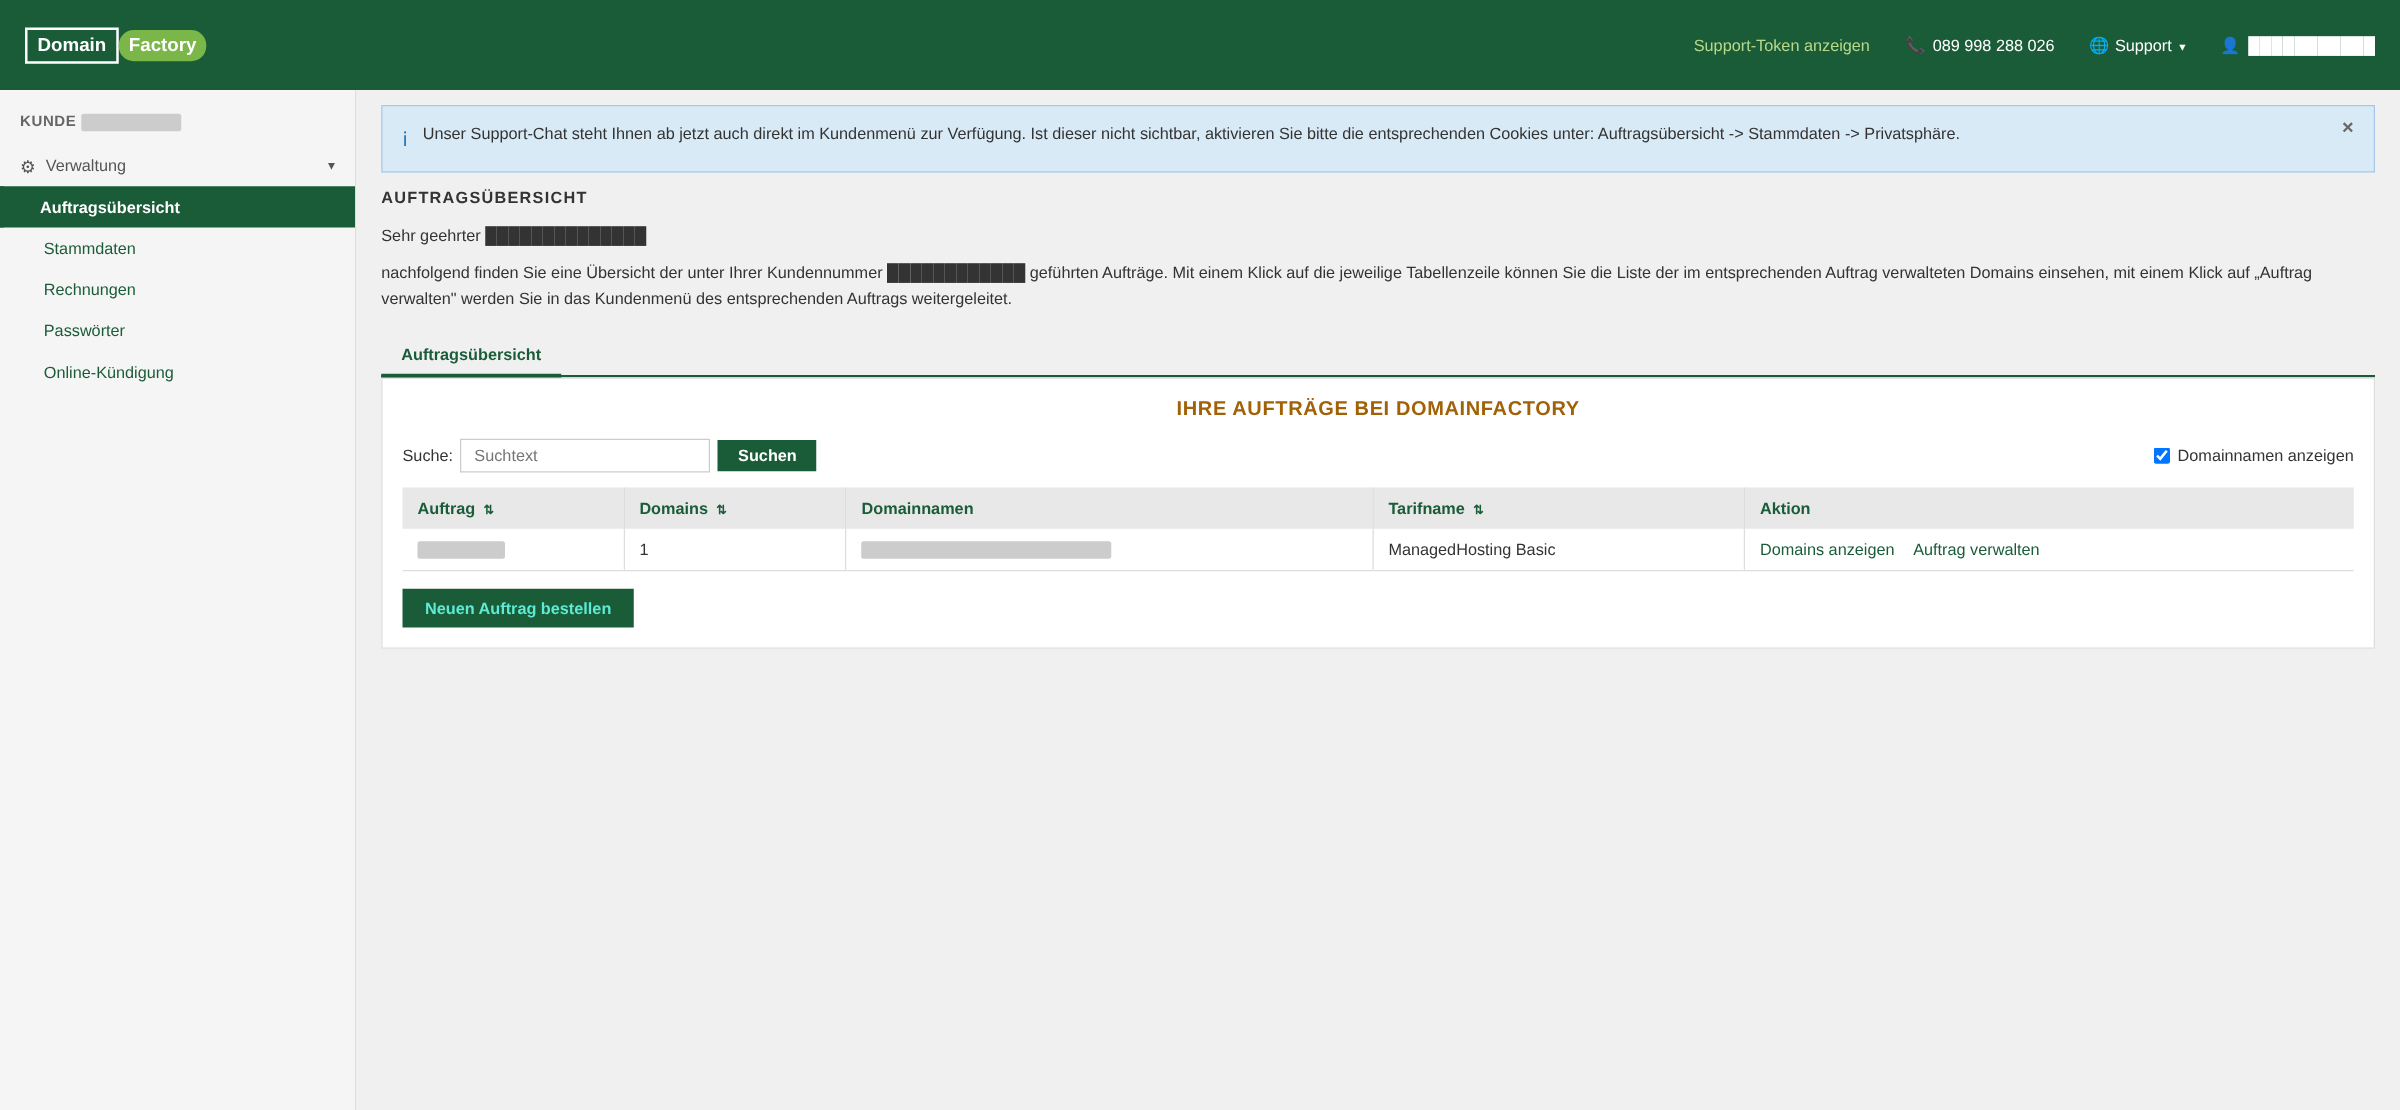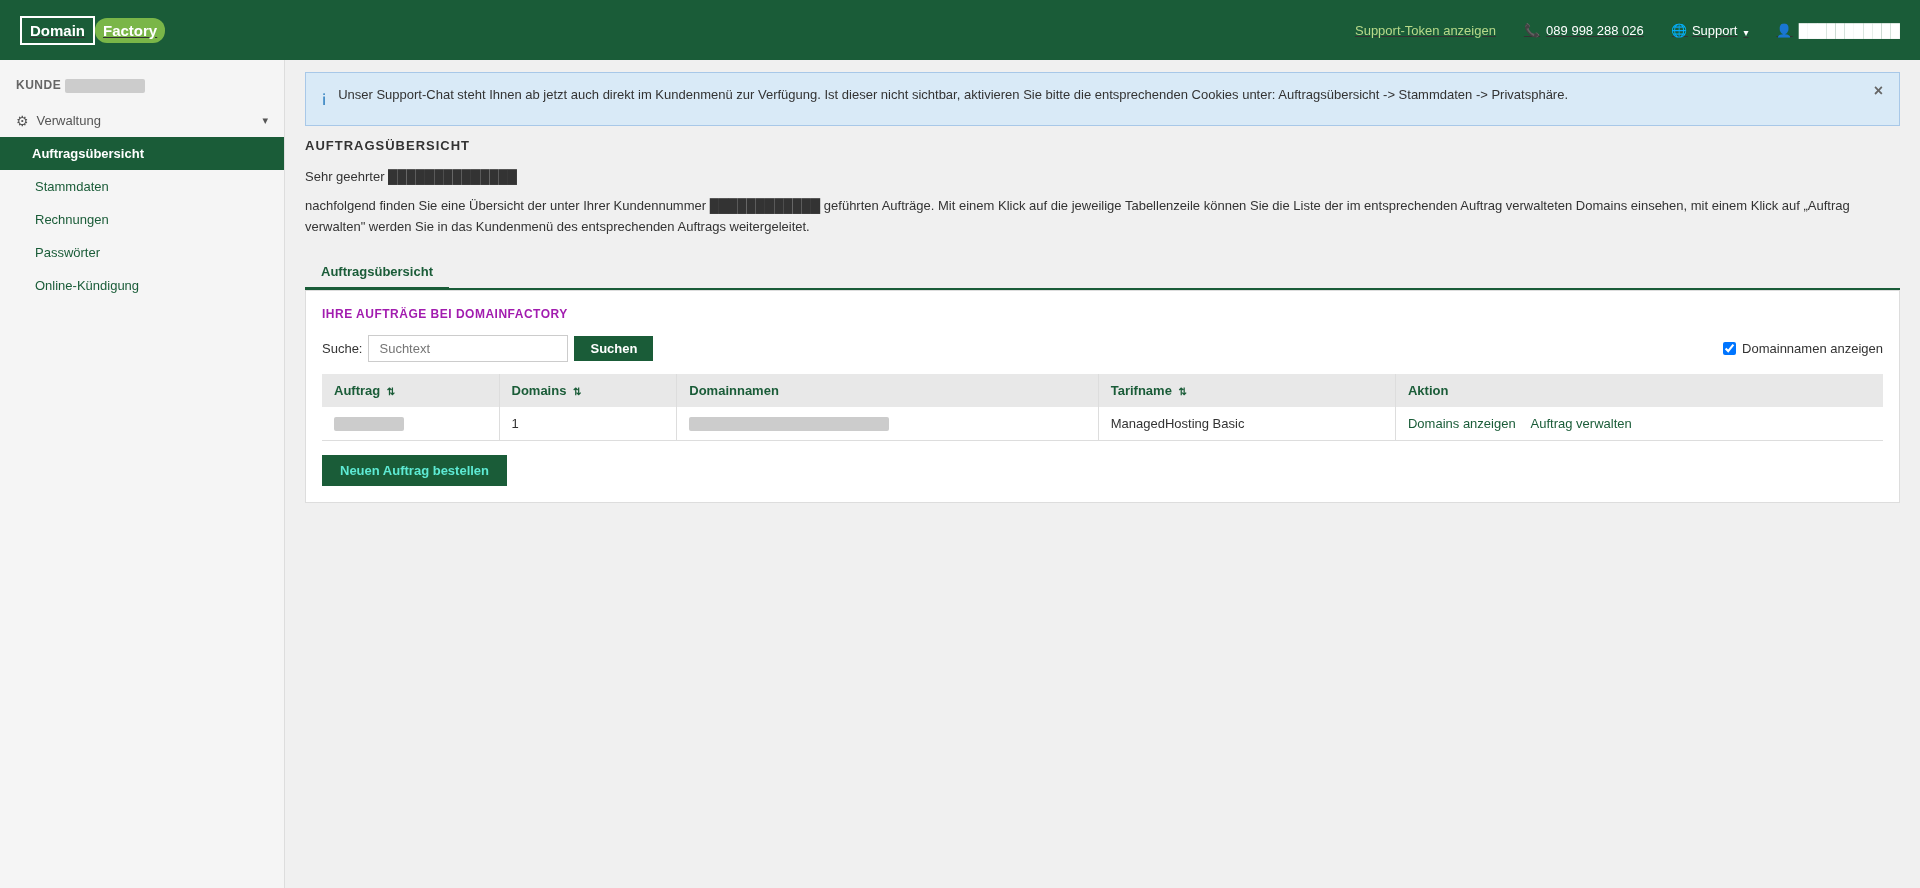--- a/index.html
+++ b/index.html
@@ -1,27 +1,26 @@
 <!DOCTYPE html>
 <html><head>
   <meta charset="utf-8">
   <style>
     * { box-sizing: border-box; margin: 0; padding: 0; }
     body { font-family: Arial, Helvetica, sans-serif; font-size: 13px; background: #f0f0f0; color: #333; min-width: 1920px; }
 
     
     .header {
       background: #1a5c38;
-      height: 60px;
+      height: 72px;
       display: flex;
       align-items: center;
       justify-content: space-between;
       padding: 0 20px;
       position: relative;
-      text-decoration: underline;
     }
     .logo-area {
       display: flex;
       align-items: center;
     }
     .logo-domain {
       background: #1a5c38;
       border: 2px solid white;
       color: white;
       font-weight: bold;
@@ -211,26 +210,27 @@
       color: #1a5c38;
     }
 
     
     .orders-section {
       background: white;
       border: 1px solid #ddd;
       padding: 16px;
     }
     .orders-title {
-      font-size: 12px;
+      font-size: 16px;
       font-weight: bold;
       letter-spacing: 0.5px;
-      color: #a21caf;
+      color: #a16207;
       margin-bottom: 14px;
       text-transform: uppercase;
+      text-align: center;
     }
     .search-row {
       display: flex;
       align-items: center;
       justify-content: space-between;
       margin-bottom: 12px;
     }
     .search-left {
       display: flex;
       align-items: center;

